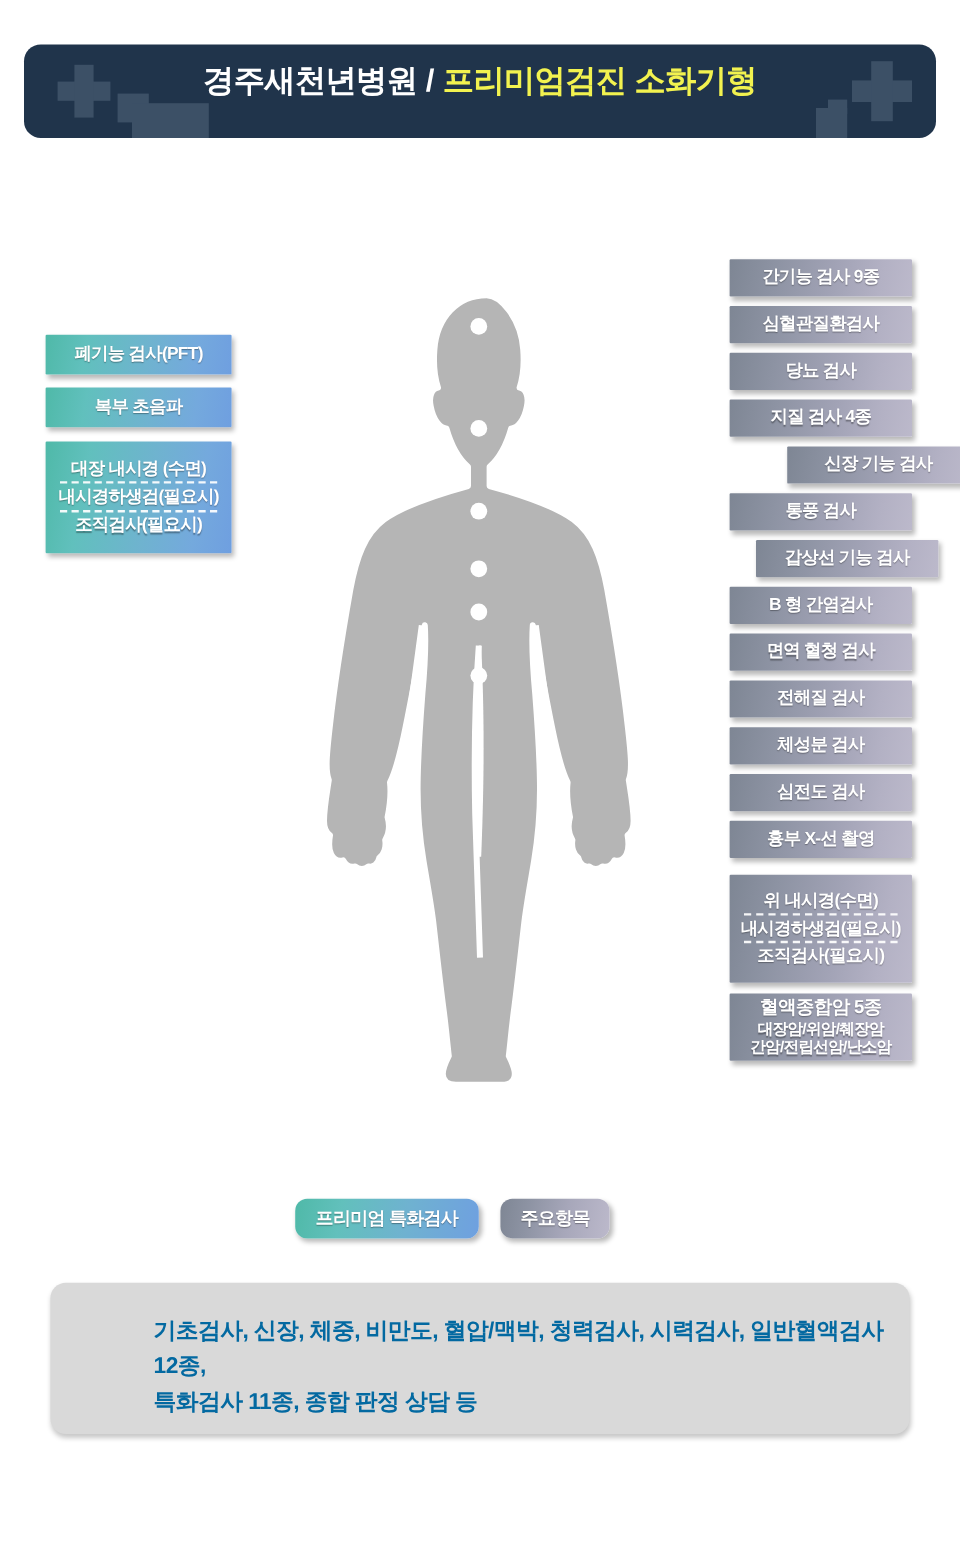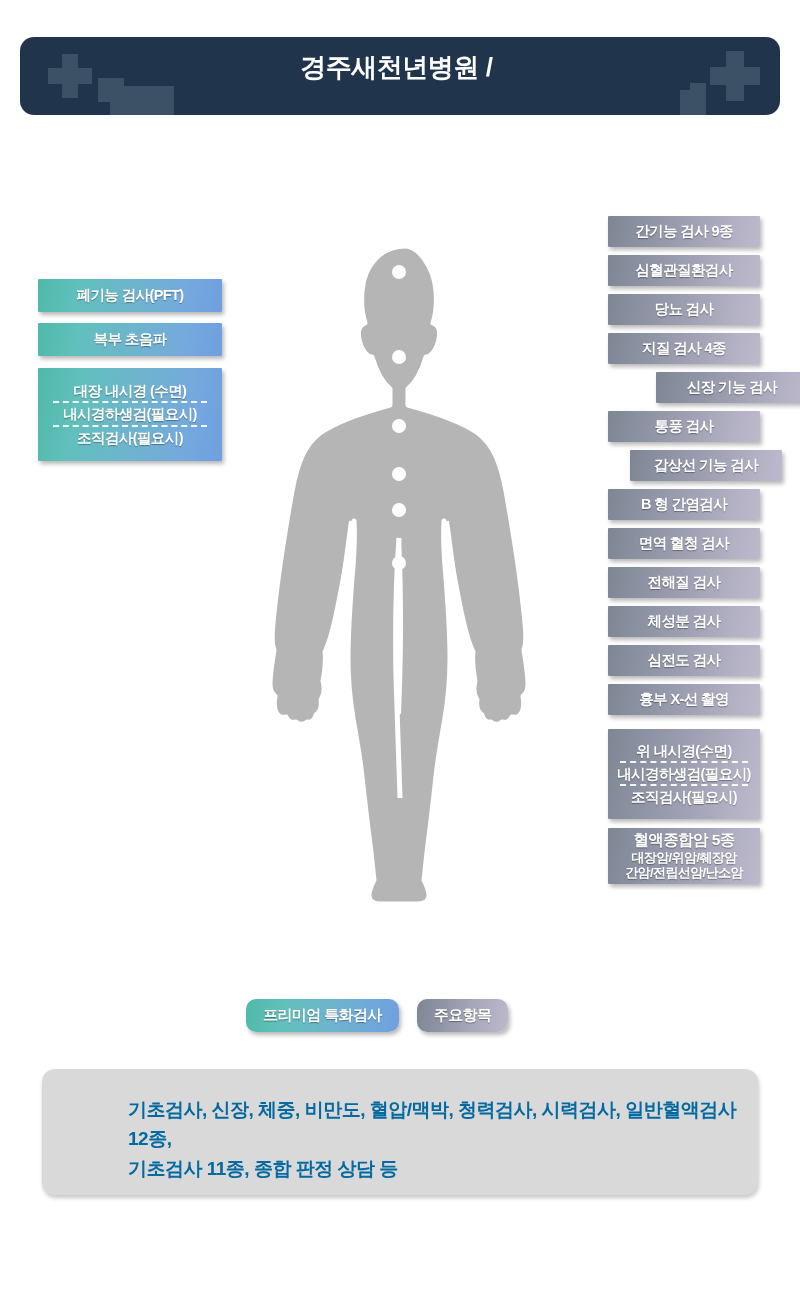--- a/index.html
+++ b/index.html
@@ -112,21 +112,21 @@
   .pill .divider {
     width: 84%;
     height: 0;
     border-top: 2px dashed rgba(255,255,255,0.92);
     margin: 2px 0 3px 0;
   }
 
   
   .pill.left-item {
     left: 38px;
-    width: 184px;
+    width: 155px;
     font-size: 14.5px;
   }
   
   .pill.right-item {
     left: 608px;
     width: 152px;
     font-size: 14.5px;
   }
   .pill .sub {
     font-size: 13px;
@@ -215,20 +215,21 @@
   <div class="deco-cross" style="left:690px; top:14px; width:50px; height:50px;">
     <div class="bar-h" style="left:0; top:16px; width:50px; height:18px;"></div>
     <div class="bar-v" style="left:16px; top:0; width:18px; height:50px;"></div>
   </div>
   <div class="deco-square" style="left:660px; top:53px; width:26px; height:25px;"></div>
   <div class="deco-square" style="left:670px; top:46px; width:16px; height:12px;"></div>
 
   <div id="header-title">
     <span class="hdr-main">경주새천년병원</span>
     <span class="hdr-sep">/</span>
+    <span class="hdr-accent">프리미엄검진 소화기형</span>
   </div>
 </div>
 
 <div id="body-figure">
   <svg viewBox="0 0 275 672" width="275" height="672" xmlns="http://www.w3.org/2000/svg" aria-hidden="true">
     <g>
       <path fill="#b5b5b5" stroke="#ffffff" stroke-width="5" stroke-linejoin="round" d="M137.5 8
            C 113 8, 96 27, 94 53
            C 93 66, 94 76, 97 85
            C 92 86, 89 92, 91 101
@@ -382,14 +383,14 @@
   <div class="legend-pill teal">
     <span>프리미엄 특화검사</span>
   </div>
   <div class="legend-pill gray">
     <span>주요항목</span>
   </div>
 </div>
 
 <div id="footer-box">
   <div class="footer-line">기초검사, 신장, 체중, 비만도, 혈압/맥박, 청력검사, 시력검사, 일반혈액검사 12종,</div>
-  <div class="footer-line">기초검사 11종, 종합 판정 상담 등</div>
+  <div class="footer-line">특화검사 11종, 종합 판정 상담 등</div>
 </div>
 
 </body></html>

